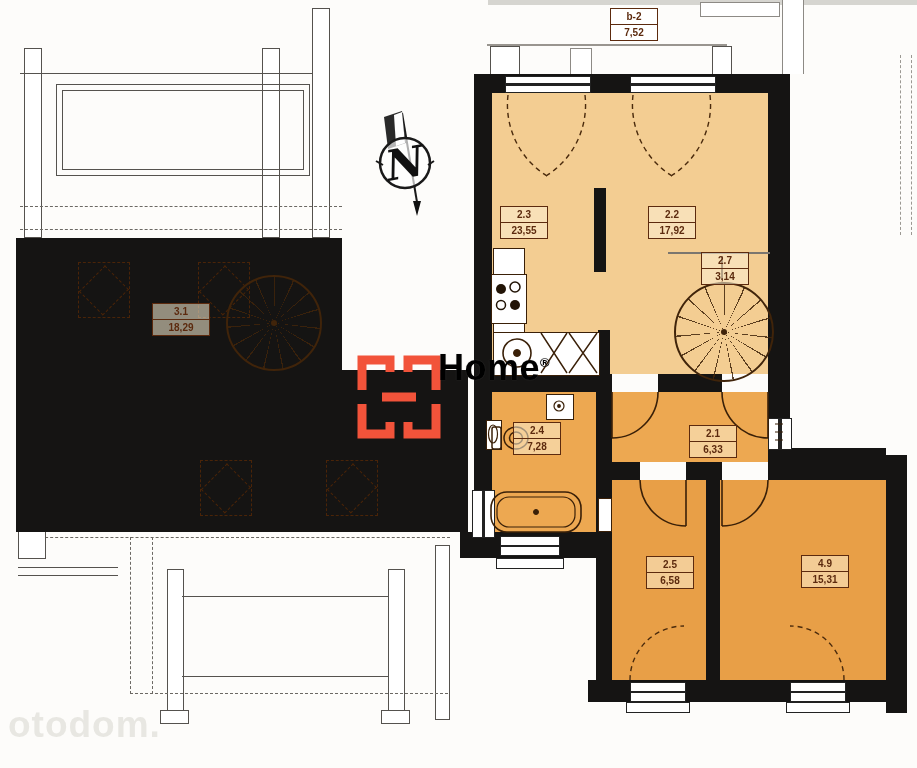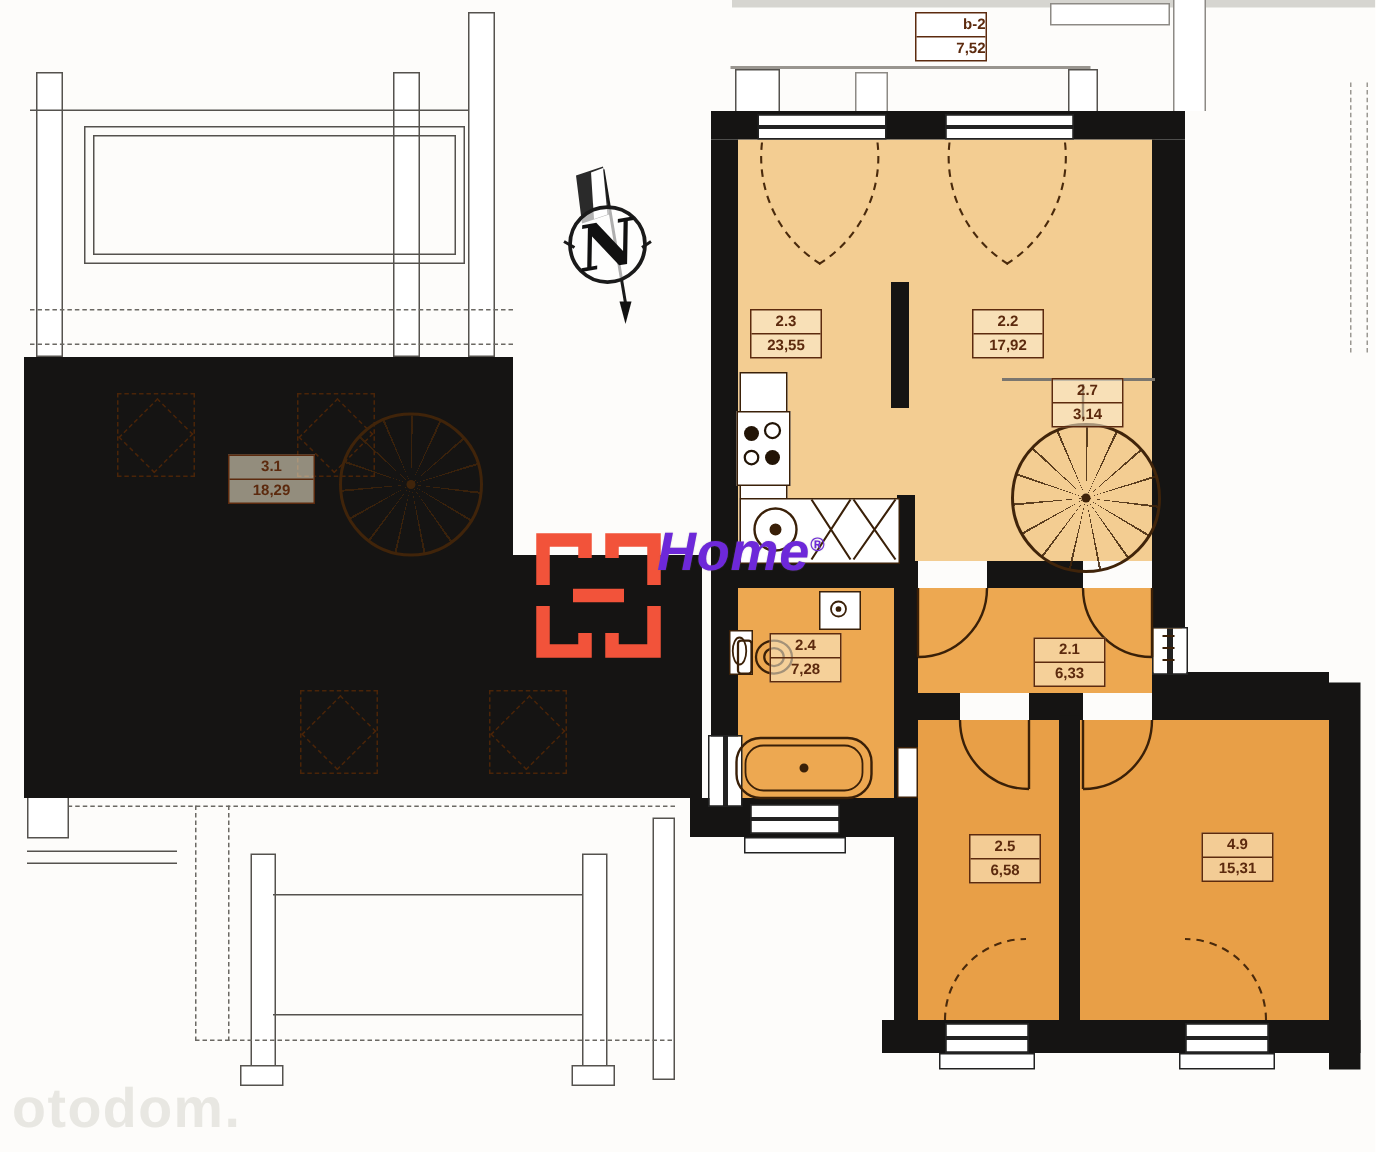--- a/index.html
+++ b/index.html
@@ -32,29 +32,29 @@
   .sky::before{content:"";position:absolute;inset:16%;border:1.3px dashed #4a2408;transform:rotate(45deg);}
   
   .spiral{position:absolute;border-radius:50%;border:2px solid #40240a;z-index:10;
           background:repeating-conic-gradient(rgba(64,36,10,.85) 0 1.7deg, rgba(0,0,0,0) 1.7deg 24deg);}
   .spiral::after{content:"";position:absolute;left:50%;top:50%;width:6px;height:6px;margin:-3px;
           background:#40240a;border-radius:50%;}
   
   .rlabel{position:absolute;width:46px;border:1px solid #5c2a0e;background:rgba(252,240,214,.55);
           color:#5c2a0e;font-size:10px;font-weight:bold;text-align:center;z-index:30;line-height:15px;}
   .rlabel .rid{border-bottom:1px solid #5c2a0e;}
-  .rlabel.white{background:#ffffff;text-align:right;}
-  
-  #brand-text{position:absolute;left:438px;top:346px;z-index:40;color:#6d28d9;font-weight:bold;
+  .rlabel.white{background:#ffffff;}
+  
+  #brand-text{position:absolute;left:438px;top:346px;z-index:40;color:#000000;font-weight:bold;
           font-size:36px;line-height:33px;letter-spacing:.5px;
-          text-shadow:0 0 1px rgba(130,130,130,.45);font-style:italic;}
+          text-shadow:0 0 1px rgba(130,130,130,.45);}
   #brand-text sup{font-size:13px;vertical-align:super;}
   
   #portal-mark{position:absolute;left:8px;top:704px;z-index:3;color:#e8e7e2;font-weight:bold;
-          font-size:37px;letter-spacing:1px;margin-top:14px;}
+          font-size:37px;letter-spacing:1px;}
   svg{overflow:visible;}
 </style>
 </head>
 <body>
 
 <div id="stage">
 
   <div class="trect" style="left:24px;top:48px;width:16px;height:188px"></div>
   <div class="trect" style="left:262px;top:48px;width:16px;height:188px"></div>
   <div class="trect" style="left:312px;top:8px;width:16px;height:228px"></div>

